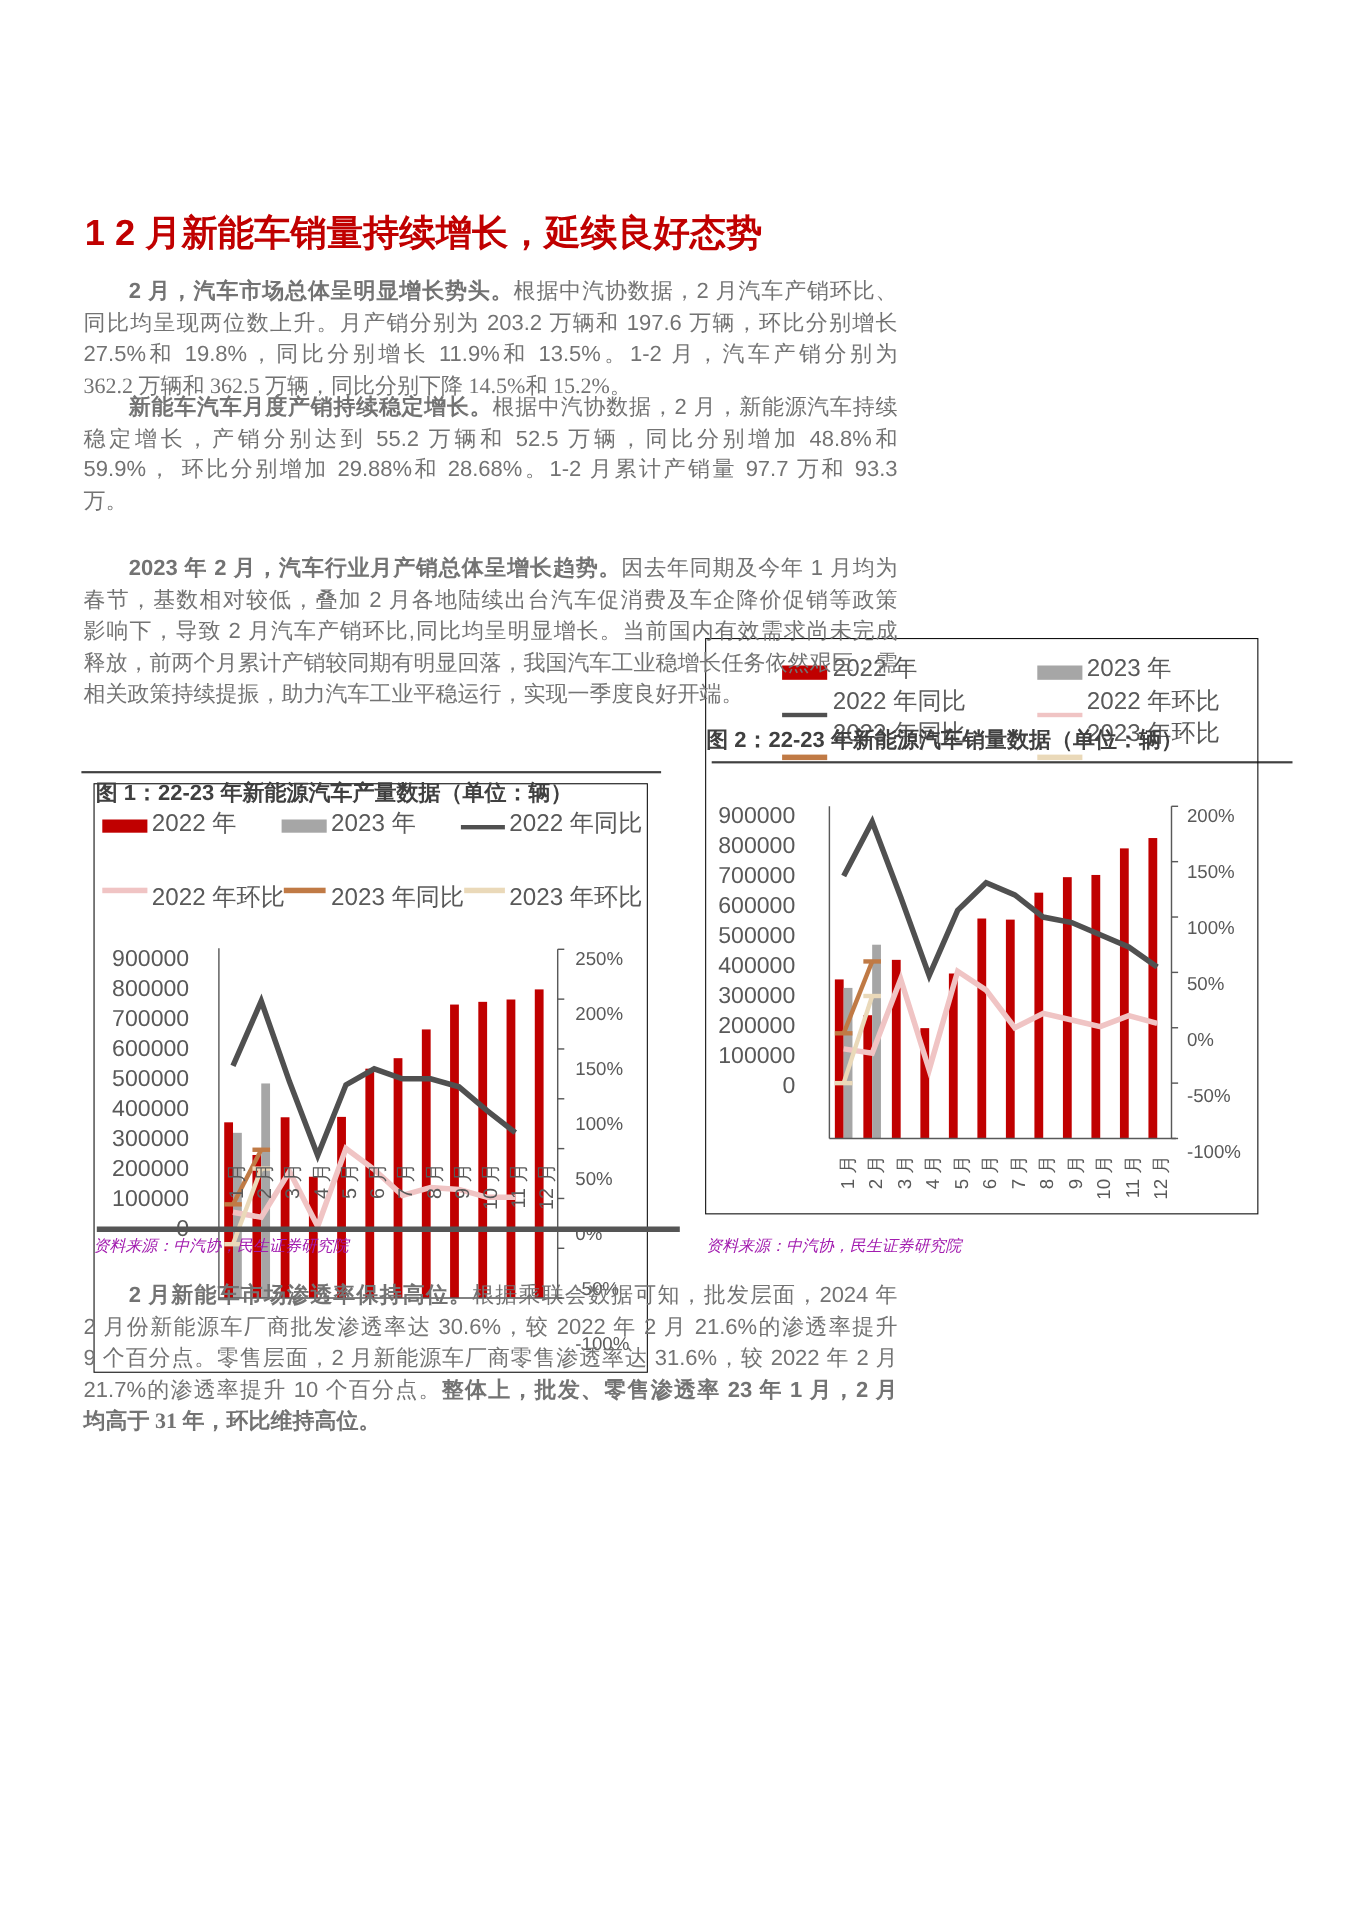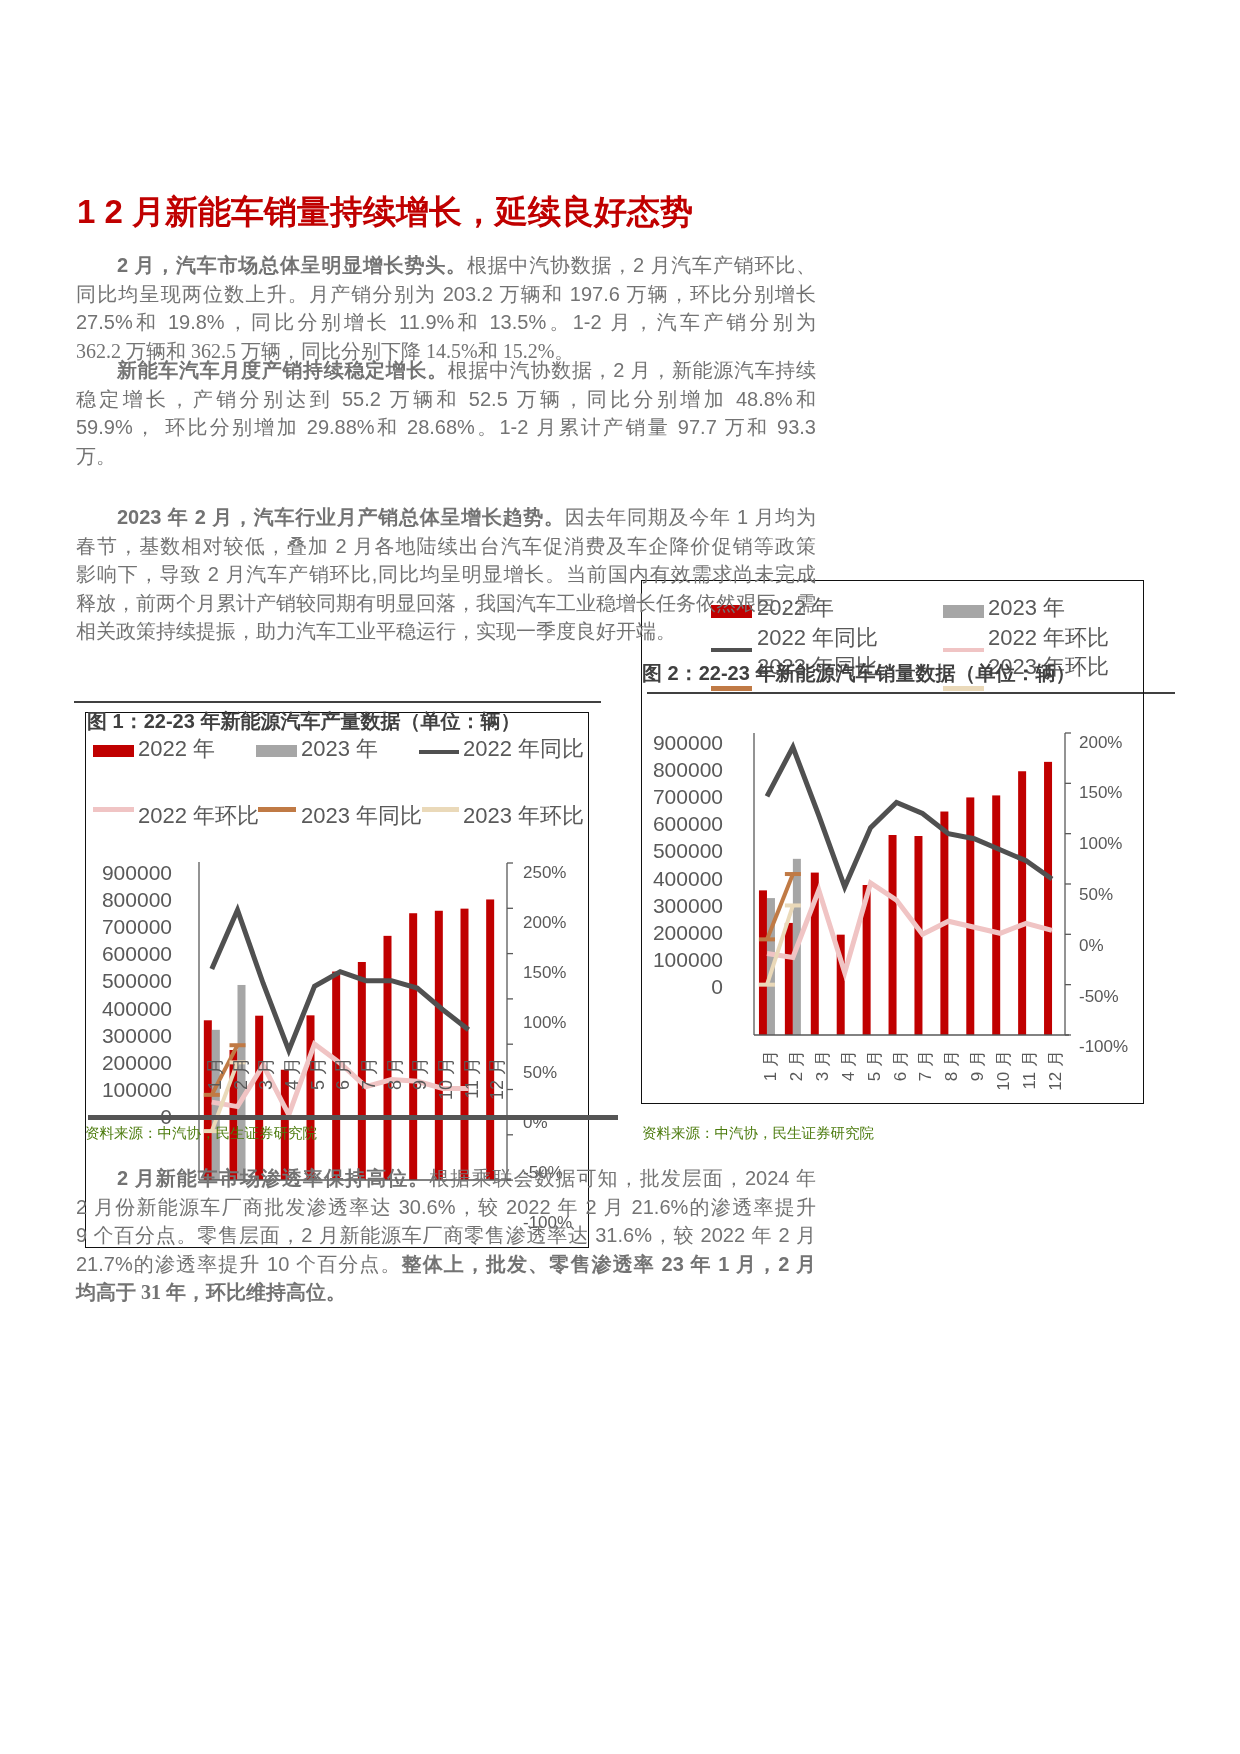--- a/index.html
+++ b/index.html
@@ -11,21 +11,21 @@
           color: #737373; z-index: 4; }
   .line { display: block; text-align: justify; text-align-last: justify; height: 28.5px; overflow: visible; }
   .line.first { padding-left: 41px; }
   .line.last { text-align-last: left; font-family: Liberation Serif, serif; }
   .b { font-weight: bold; }
   .chart-title { position: absolute; font-size: 20px; line-height: 24px; font-weight: bold;
                  color: #404040; white-space: nowrap; z-index: 4; }
   .rule { position: absolute; background: #404040; z-index: 3; }
   .chart-box { position: absolute; border: 1.5px solid #111; background: transparent; z-index: 3; box-sizing: border-box; }
   .thick-line { position: absolute; background: #555555; z-index: 3; }
-  .source { position: absolute; font-size: 14.5px; line-height: 18px; color: #4d7c0f; white-space: nowrap; z-index: 4; }
+  .source { position: absolute; font-size: 14.5px; line-height: 18px; color: #a21caf; white-space: nowrap; z-index: 4; font-style: italic; }
   #charts { position: absolute; left: 0; top: 0; width: 1240px; height: 1754px; z-index: 2; }
   #charts text { font-family: "Liberation Sans", "DejaVu Sans", sans-serif; fill: #595959; }
 </style>
 </head>
 <body>
 
 <div class="heading">1 2 月新能车销量持续增长，延续良好态势</div>
 
 <div class="para" style="top:251px">
   <div class="line first"><span class="b">2 月，汽车市场总体呈明显增长势头。</span><span>根据中汽协数据，2 月汽车产销环比、</span></div>

